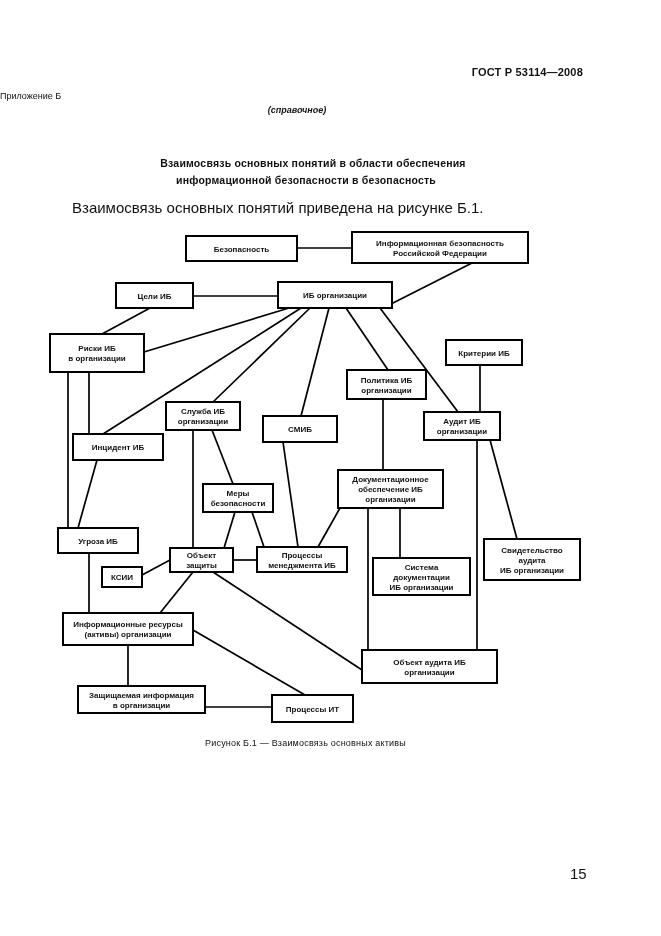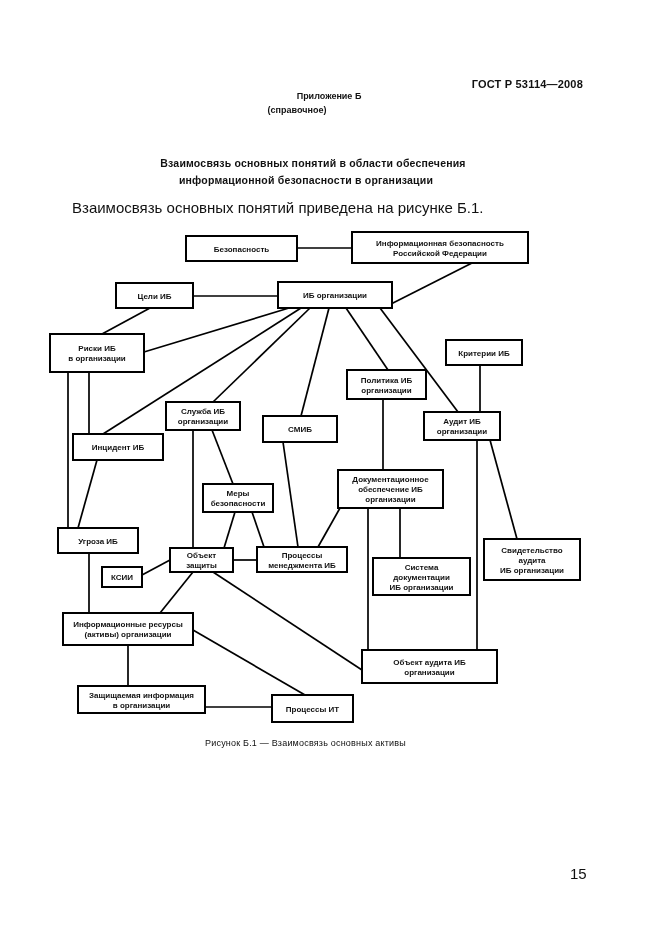--- a/index.html
+++ b/index.html
@@ -8,29 +8,29 @@
     width:661px;height:936px;
     margin:0 auto;
     background:#ffffff;
     font-family:"Liberation Sans","DejaVu Sans",sans-serif;
     color:#111;
     overflow:hidden;
   }
   .abs{position:absolute;white-space:nowrap;}
   .doc-header{
     top:66px;right:78px;
-    font-size:11px;font-weight:bold;letter-spacing:0.2px;margin-top:12px;
+    font-size:11px;font-weight:bold;letter-spacing:0.2px;
   }
   .annex-line1{
-    top:91px;left:0;width:594px;text-align:center;
-    font-size:9px;font-weight:bold;margin-left:32px;
+    top:91px;left:0;width:594px;text-align:left;
+    font-size:9px;font-weight:normal;
   }
   .annex-line2{
     top:105px;left:0;width:594px;text-align:center;
-    font-size:9px;font-weight:bold;
+    font-size:9px;font-weight:bold;font-style:italic;
   }
   .main-title{
     left:0;width:612px;text-align:center;
     font-size:10.5px;font-weight:bold;letter-spacing:0.2px;
   }
   .title-l1{top:157px;padding-left:7px;}
   .title-l2{top:174px;}
   .intro-text{
     top:199px;left:72px;
     font-size:15px;
@@ -183,20 +183,20 @@
         <text text-anchor="middle"><tspan x="312.5" y="711.5">Процессы ИТ</tspan></text>
       </g>
     </svg>
 
   <div class="abs doc-header">ГОСТ Р 53114—2008</div>
 
   <div class="abs annex-line1">Приложение Б</div>
   <div class="abs annex-line2">(справочное)</div>
 
   <div class="abs main-title title-l1">Взаимосвязь основных понятий в области обеспечения</div>
-  <div class="abs main-title title-l2">информационной безопасности в организации</div>
+  <div class="abs main-title title-l2">информационной безопасности в безопасность</div>
 
   <div class="abs intro-text">Взаимосвязь основных понятий приведена на рисунке Б.1.</div>
 
   <div class="abs figure-caption">Рисунок Б.1 — Взаимосвязь основных активы</div>
 
   <div class="abs page-number">15</div>
 </div>
 
 </body></html>

